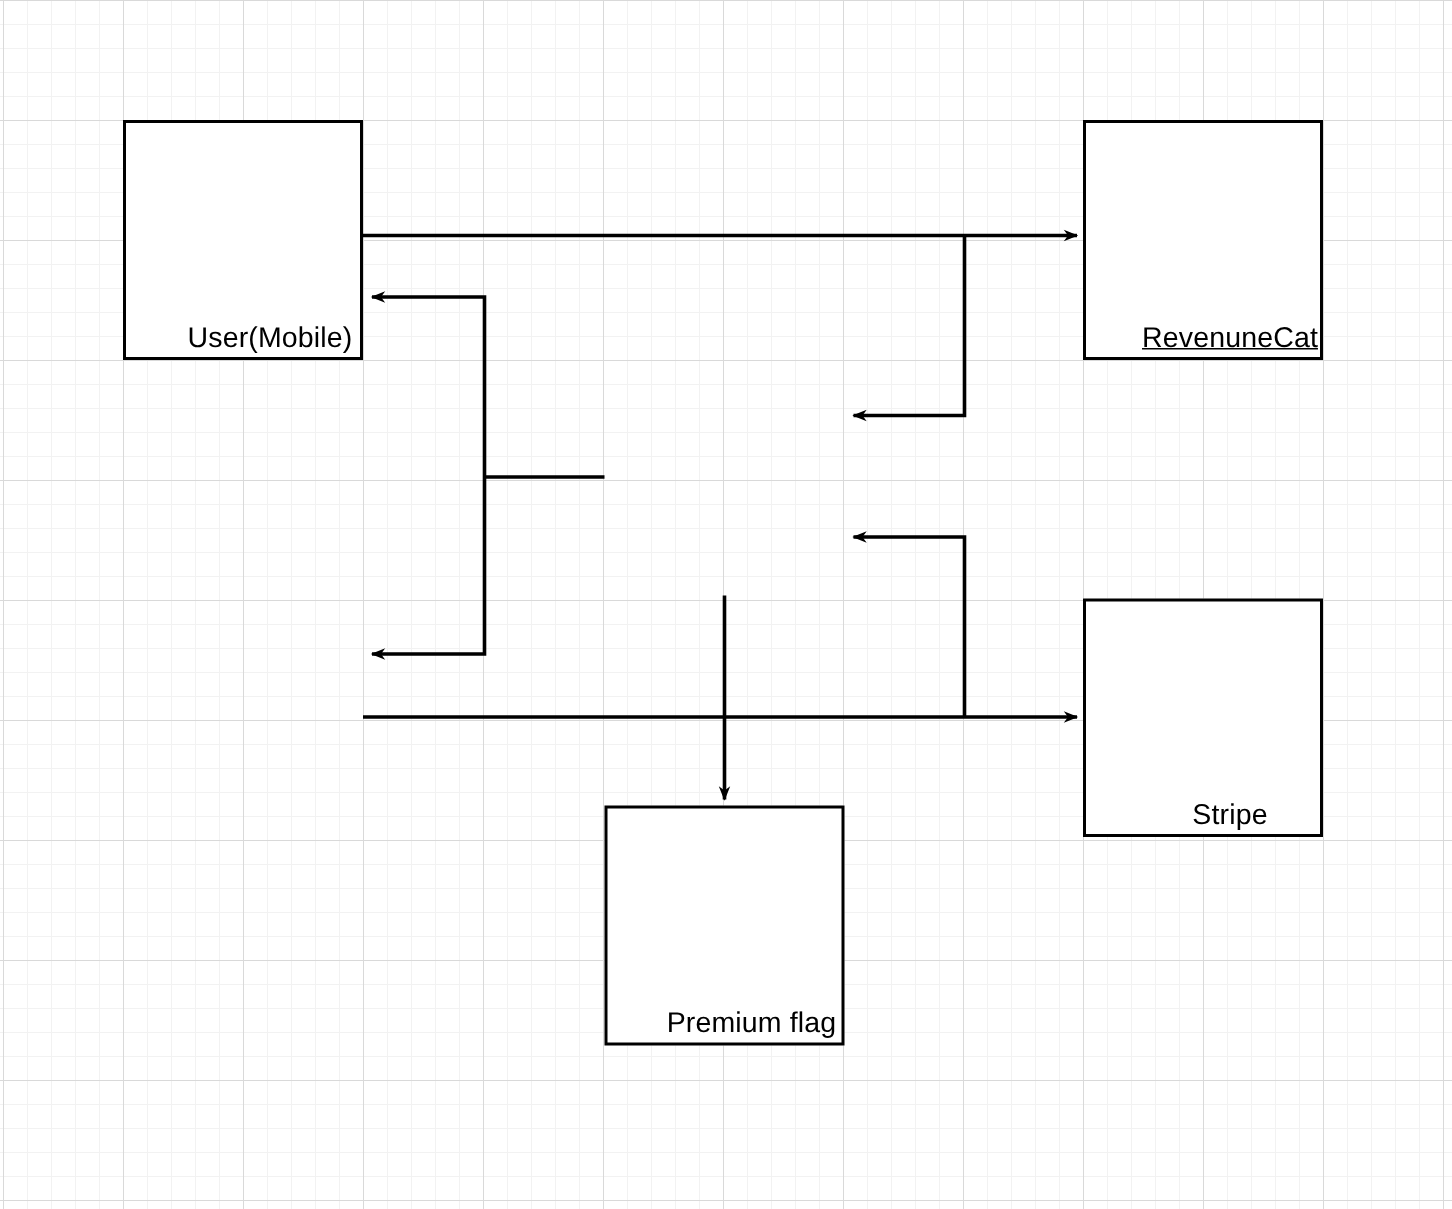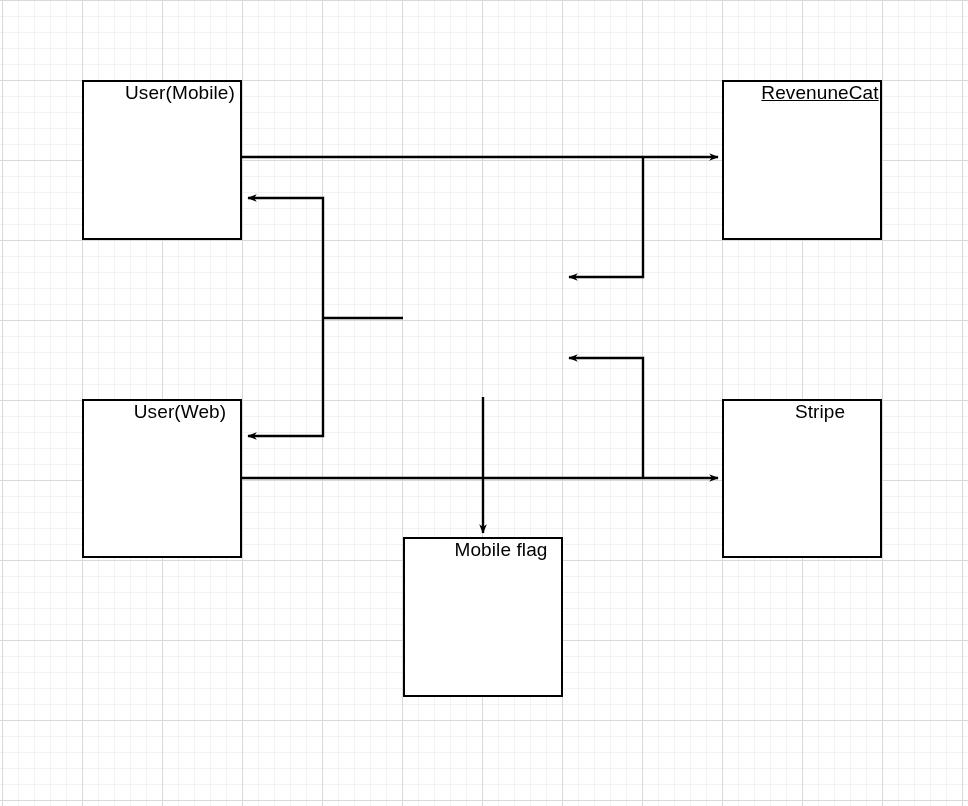--- a/index.html
+++ b/index.html
@@ -41,21 +41,21 @@
     width: 968px;
     height: 806px;
     pointer-events: none;
   }
   .node {
     position: absolute;
     box-sizing: border-box;
     background: #ffffff;
     border: 2px solid #000000;
     display: flex;
-    align-items: flex-start;
+    align-items: flex-end;
     justify-content: center;
     color: #000000;
     font-size: 19px;
     line-height: 1.2;
     text-align: center;
     letter-spacing: 0.1px;
     user-select: none;
     padding-left: 36px;
   }
   .node-label {
@@ -93,25 +93,22 @@
 
   <div class="node" style="left:82px; top:80px; width:160px; height:160px;">
     <span class="node-label">User(Mobile)</span>
   </div>
 
   <div class="node" style="left:722px; top:80px; width:160px; height:160px;text-decoration:underline;">
     <span class="node-label">RevenuneCat</span>
   </div>
 
 
-  <div class="node" style="left:82px; top:399px; width:160px; height:159px;">
-    <span class="node-label">User(Web)</span>
-  </div>
 
   <div class="node" style="left:722px; top:399px; width:160px; height:159px;">
     <span class="node-label">Stripe</span>
   </div>
 
   <div class="node" style="left:403px; top:537px; width:160px; height:160px;">
-    <span class="node-label">Mobile flag</span>
+    <span class="node-label">Premium flag</span>
   </div>
 
 </div>
 
 </body></html>

